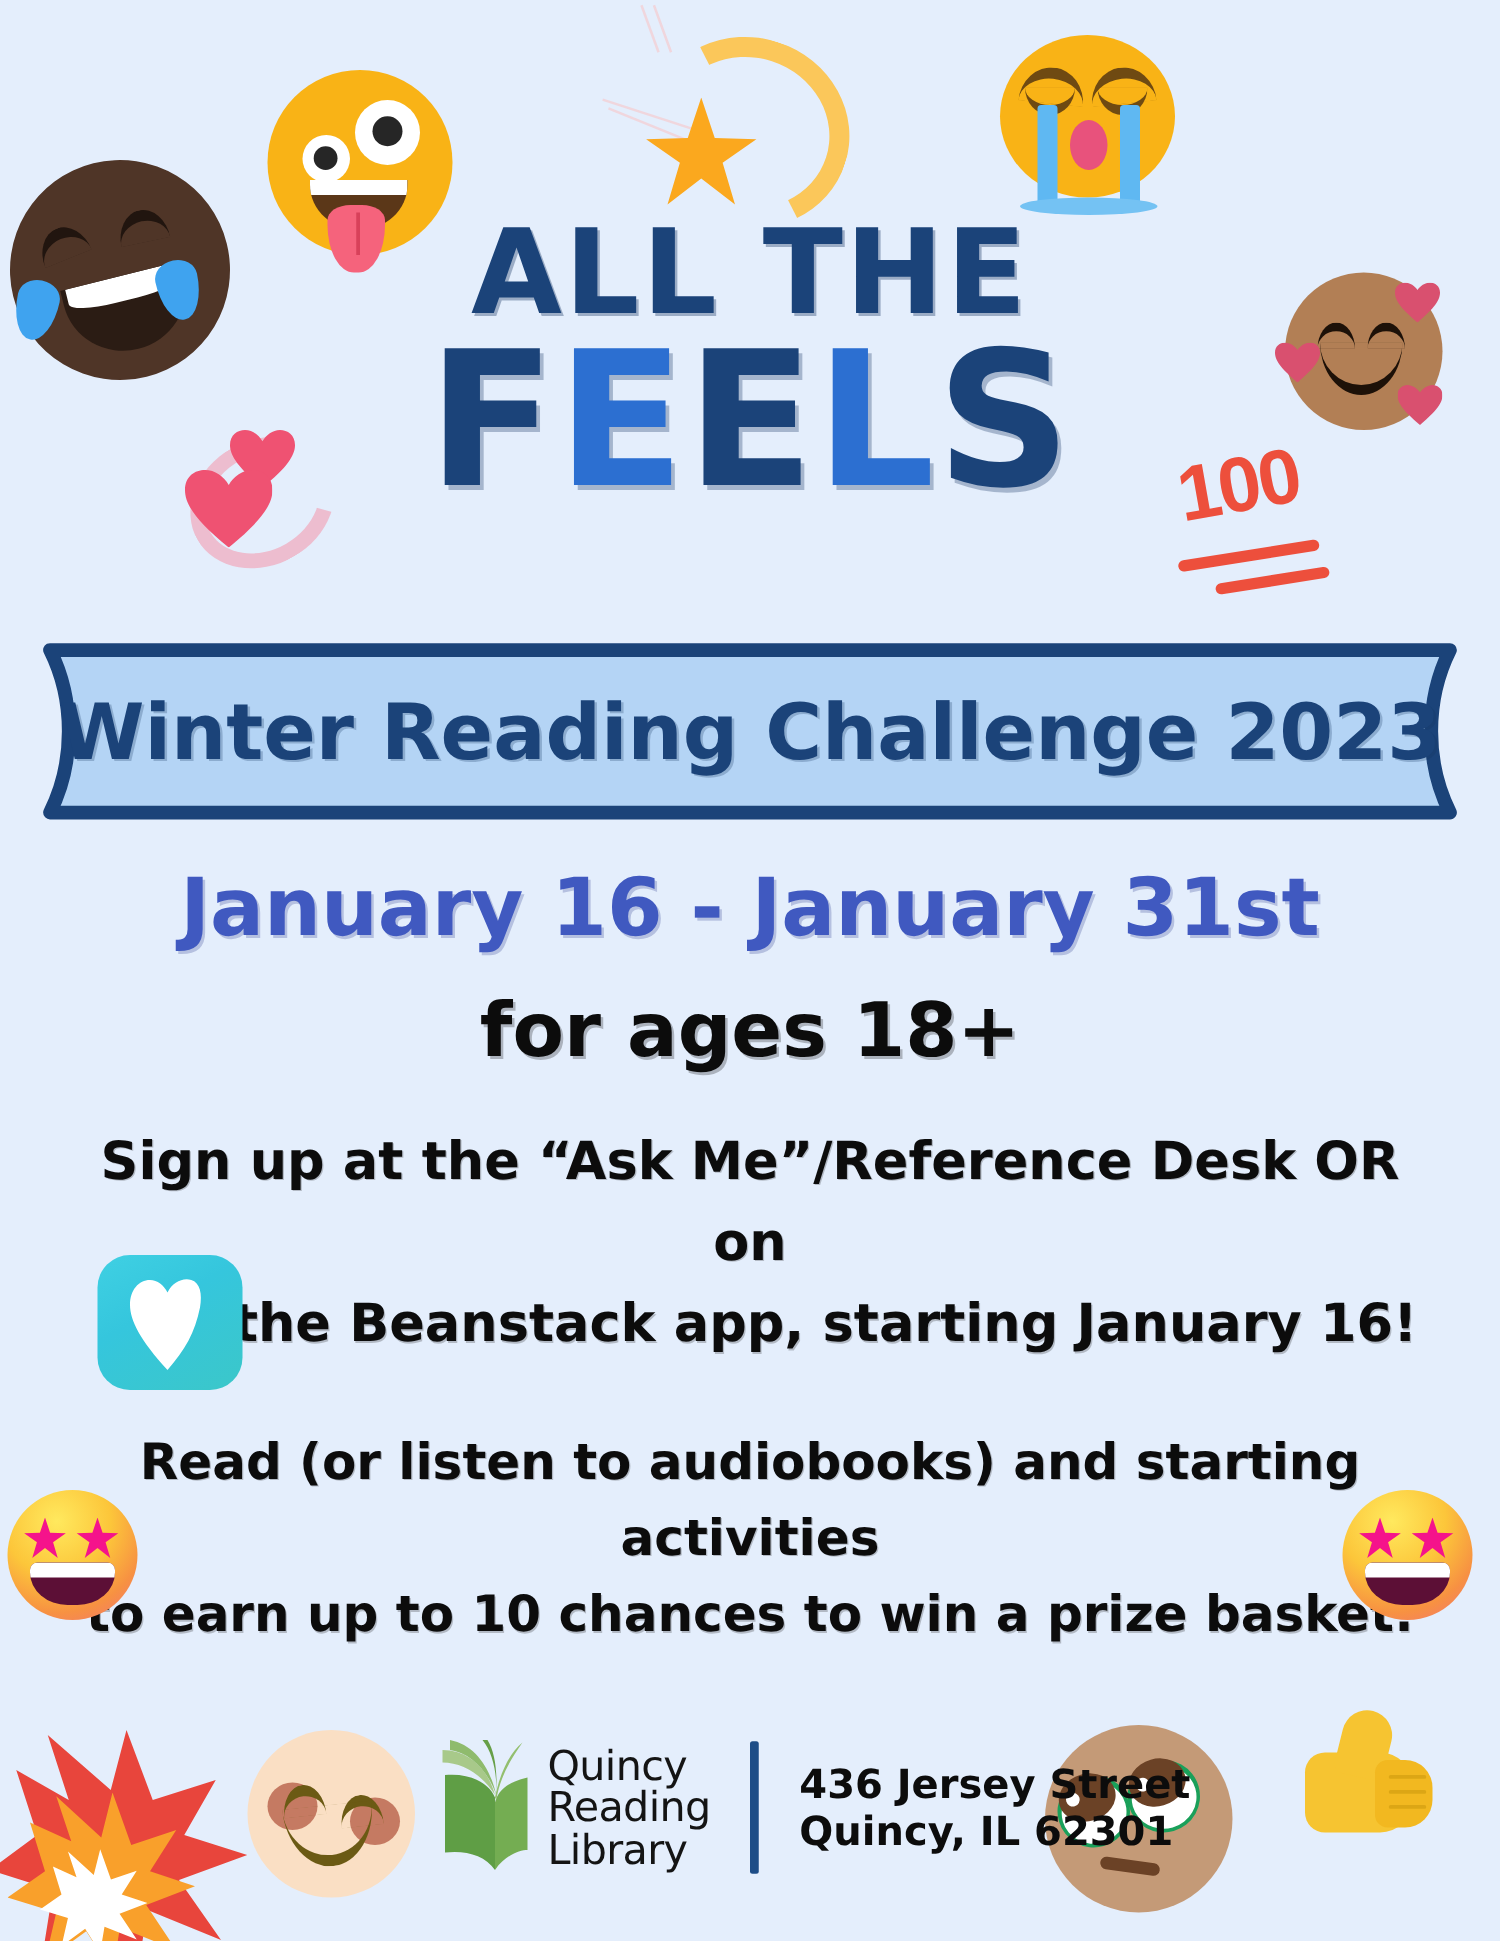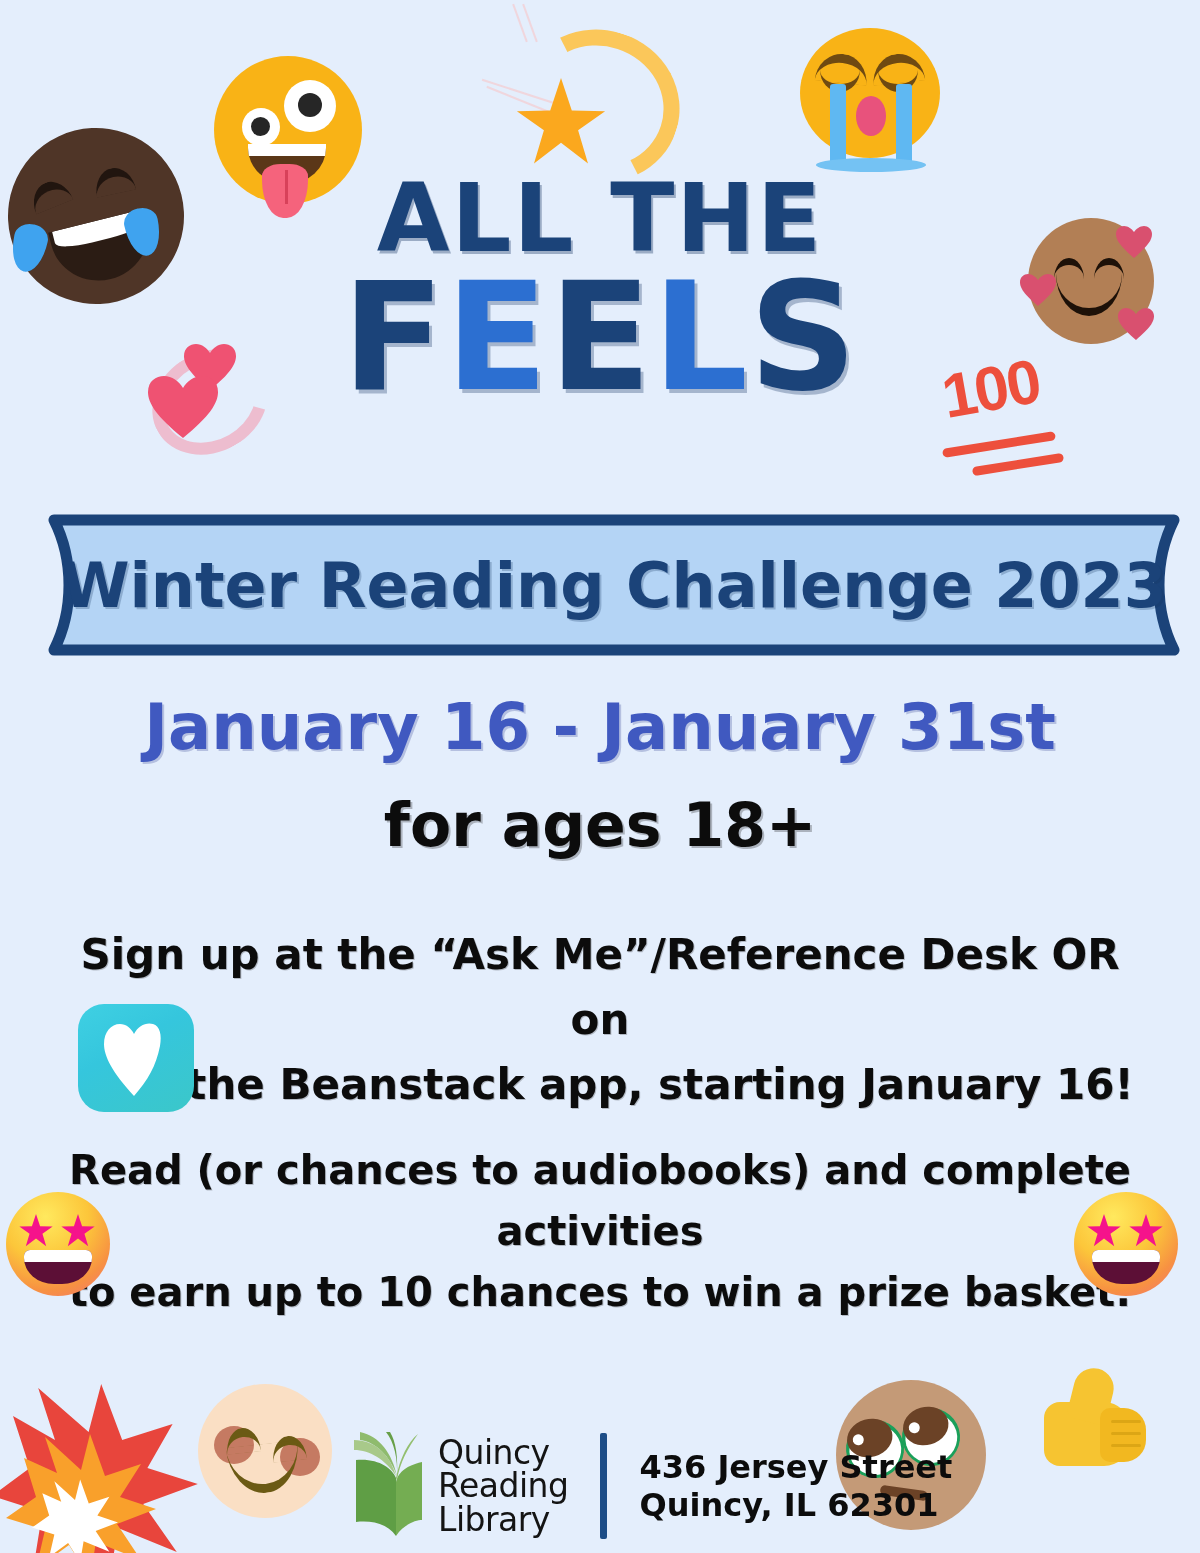--- a/index.html
+++ b/index.html
@@ -265,21 +265,21 @@
     letter-spacing: 1px;
     margin-top: 6px;
     text-shadow: 3px 4px 0 rgba(20,50,95,.3);
   }
   .title-line2 .c-dark { color: #1b4379; }
   .title-line2 .c-mid  { color: #2c6fd1; }
 
   
   .ribbon {
     position: absolute;
-    left: 48px; top: 514px;
+    left: 34px; top: 514px;
     width: 1132px; height: 170px;
   }
   .ribbon svg { position:absolute; left:0; top:0; }
   .ribbon .label {
     position: absolute; left: 0; top: 0;
     width: 1132px; height: 142px;
     display: flex; align-items: center; justify-content: center;
     font-family: "DejaVu Sans", sans-serif;
     font-weight: bold;
     font-size: 62px;
@@ -301,21 +301,21 @@
     position: absolute; left: 0; top: 790px; width: 1200px;
     text-align: center;
     font-family: "DejaVu Sans", sans-serif;
     font-weight: bold;
     font-size: 60px;
     color: #0c0c0c;
     text-shadow: 2px 2px 0 rgba(0,0,0,.25);
   }
 
   .signup {
-    position: absolute; left: 50px; top: 922px; width: 1100px;
+    position: absolute; left: 50px; top: 896px; width: 1100px;
     text-align: center;
     font-family: "DejaVu Sans", sans-serif;
     font-weight: bold;
     font-size: 42px;
     line-height: 1.55;
     color: #0c0c0c;
     text-shadow: 1px 1px 0 rgba(0,0,0,.22);
   }
   .signup .line2 { display:block; padding-left: 120px; }
 
@@ -339,21 +339,21 @@
     font-weight: bold;
     font-size: 40px;
     line-height: 1.52;
     color: #0c0c0c;
     text-shadow: 1px 1px 0 rgba(0,0,0,.22);
   }
 
   
   .footer {
     position: absolute;
-    left: 352px; top: 1432px;
+    left: 352px; top: 1392px;
     display: flex; align-items: center; gap: 18px;
   }
   .qpl-logo { display:flex; align-items:center; gap:12px; }
   .qpl-mark { width: 74px; height: 108px; position: relative; }
   .qpl-words {
     font-family: "DejaVu Sans", sans-serif;
     font-size: 33px; line-height: 1.02;
     color: #141414; letter-spacing: -0.5px;
   }
   .divider {
@@ -469,21 +469,21 @@
   <div class="signup">
     <span>Sign up at the “Ask Me”/Reference Desk OR on</span>
     <span class="line2">the Beanstack app, starting January 16!</span>
   </div>
 
   <div class="beanstack-icon">
     <div class="bean"></div>
   </div>
 
   <div class="readblock">
-    <div>Read (or chances to audiobooks) and complete activities</div>
+    <div>Read (or listen to audiobooks) and starting activities</div>
     <div>to earn up to 10 chances to win a prize basket:</div>
   </div>
 
   <div class="deco struck struck-l">
     <div class="face"></div>
     <div class="mouth">
         <div class="tth"></div>
       </div>
     <div class="st l"></div>
       <div class="st r"></div>

